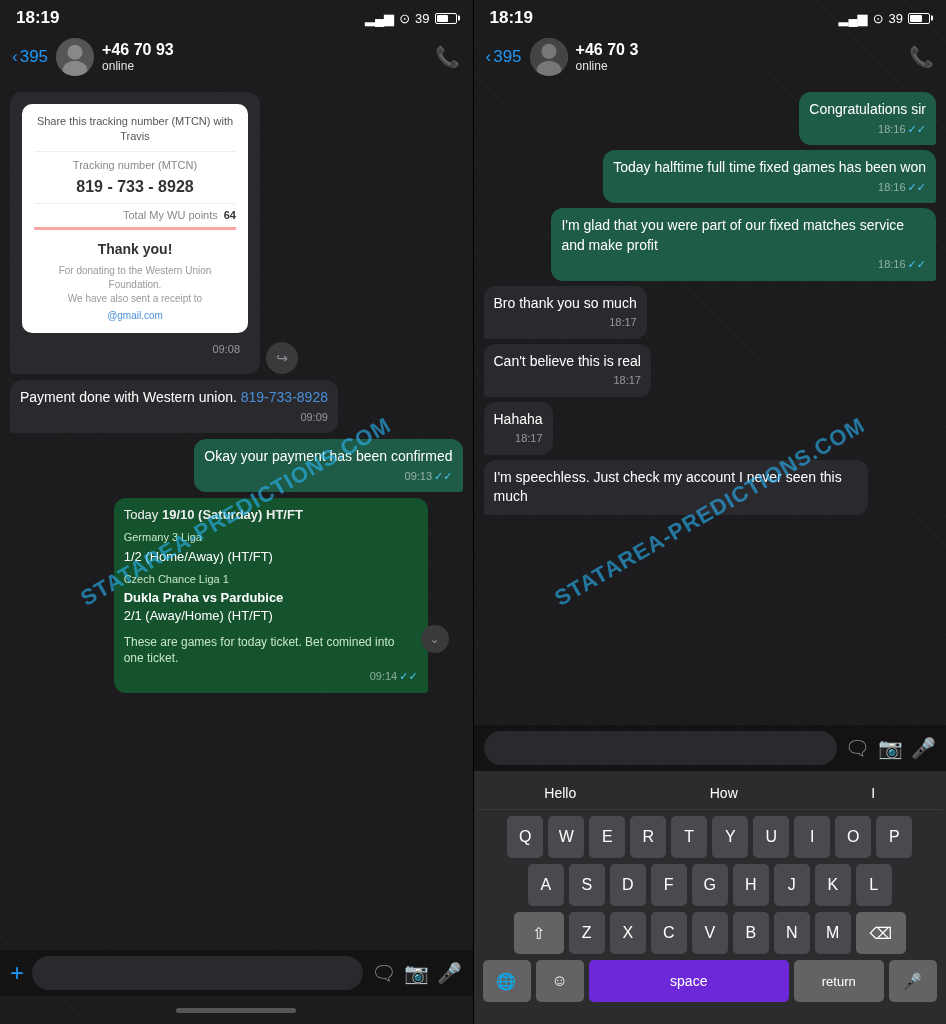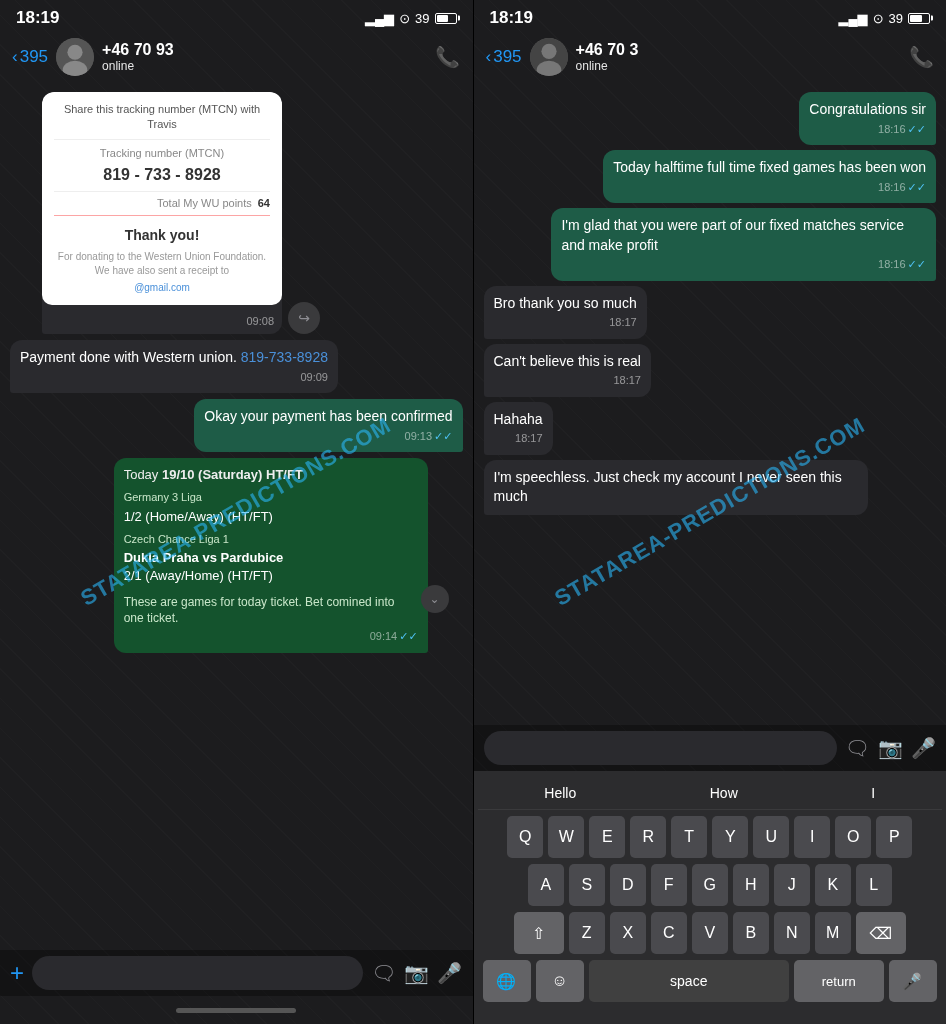--- a/index.html
+++ b/index.html
@@ -437,21 +437,21 @@
       max-width: 50px;
     }
 
     .key-emoji {
       background: #636366;
       min-width: 42px;
       max-width: 48px;
     }
 
     .key-space {
-      background: #404040;
+      background: #6d28d9;
       flex: 4;
       max-width: 200px;
       font-size: 14px;
     }
 
     .key-return {
       background: #636366;
       min-width: 80px;
       max-width: 90px;
       font-size: 13px;
@@ -525,32 +525,32 @@
         <span>+46 70  93</span>
       </div>
       <div class="contact-status">online</div>
     </div>
     <div class="call-btn">📞</div>
   </div>
 
   <div class="chat-area">
 
     <div class="wu-msg-row">
-      <div class="msg msg-received" style="padding:0; overflow:hidden; max-width:250px;margin-left:32px;">
+      <div class="msg msg-received" style="padding:12px; overflow:hidden; max-width:250px;">
         <div class="wu-card">
           <div class="wu-card-header">Share this tracking number (MTCN) with Travis</div>
           <div style="border-top:1px solid #eee; padding-top:6px;">
             <div class="wu-tracking">Tracking number (MTCN)</div>
             <div class="wu-number">819 - 733 - 8928</div>
           </div>
           <div class="wu-points">
             <span>Total My WU points</span>
             <span style="margin-left:6px; color:#333; font-weight:bold;">64</span>
           </div>
-          <div style="border-top:1px solid #fca5a5; padding-top:6px; margin-top:4px;">
+          <div style="border-top:3px solid #fca5a5; padding-top:6px; margin-top:4px;">
             <div class="wu-thankyou">Thank you!</div>
             <div class="wu-subtitle">For donating to the Western Union Foundation.</div>
             <div class="wu-subtitle">We have also sent a receipt to</div>
             <div class="wu-email">@gmail.com</div>
           </div>
         </div>
         <div style="padding: 2px 8px 4px; text-align:right;">
           <span class="msg-time">09:08</span>
         </div>
       </div>

